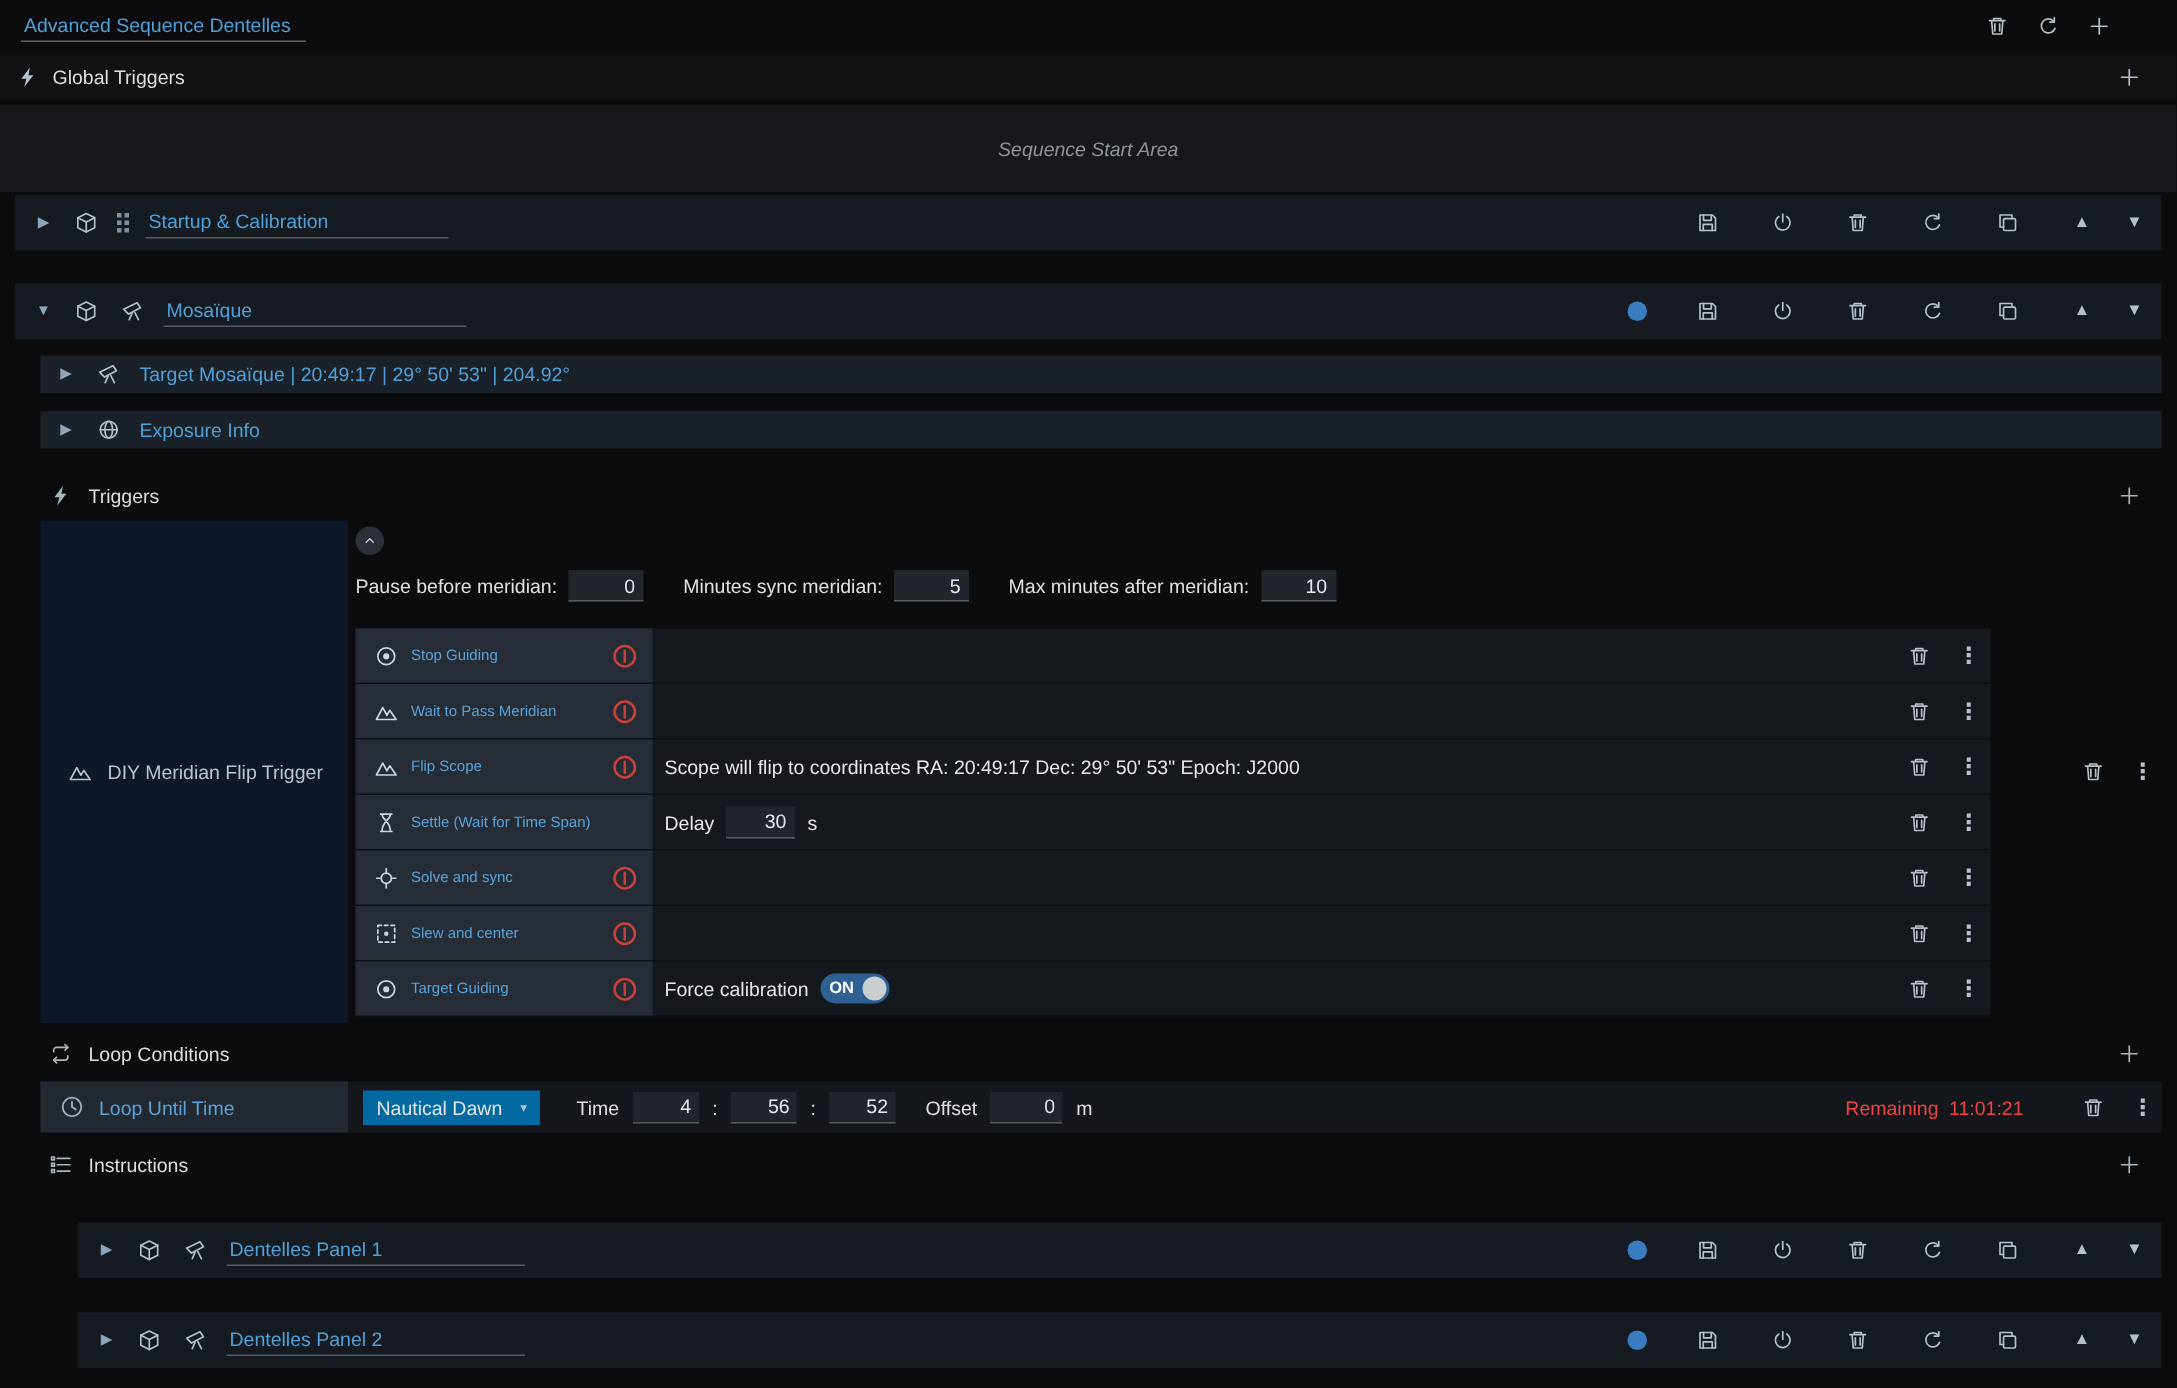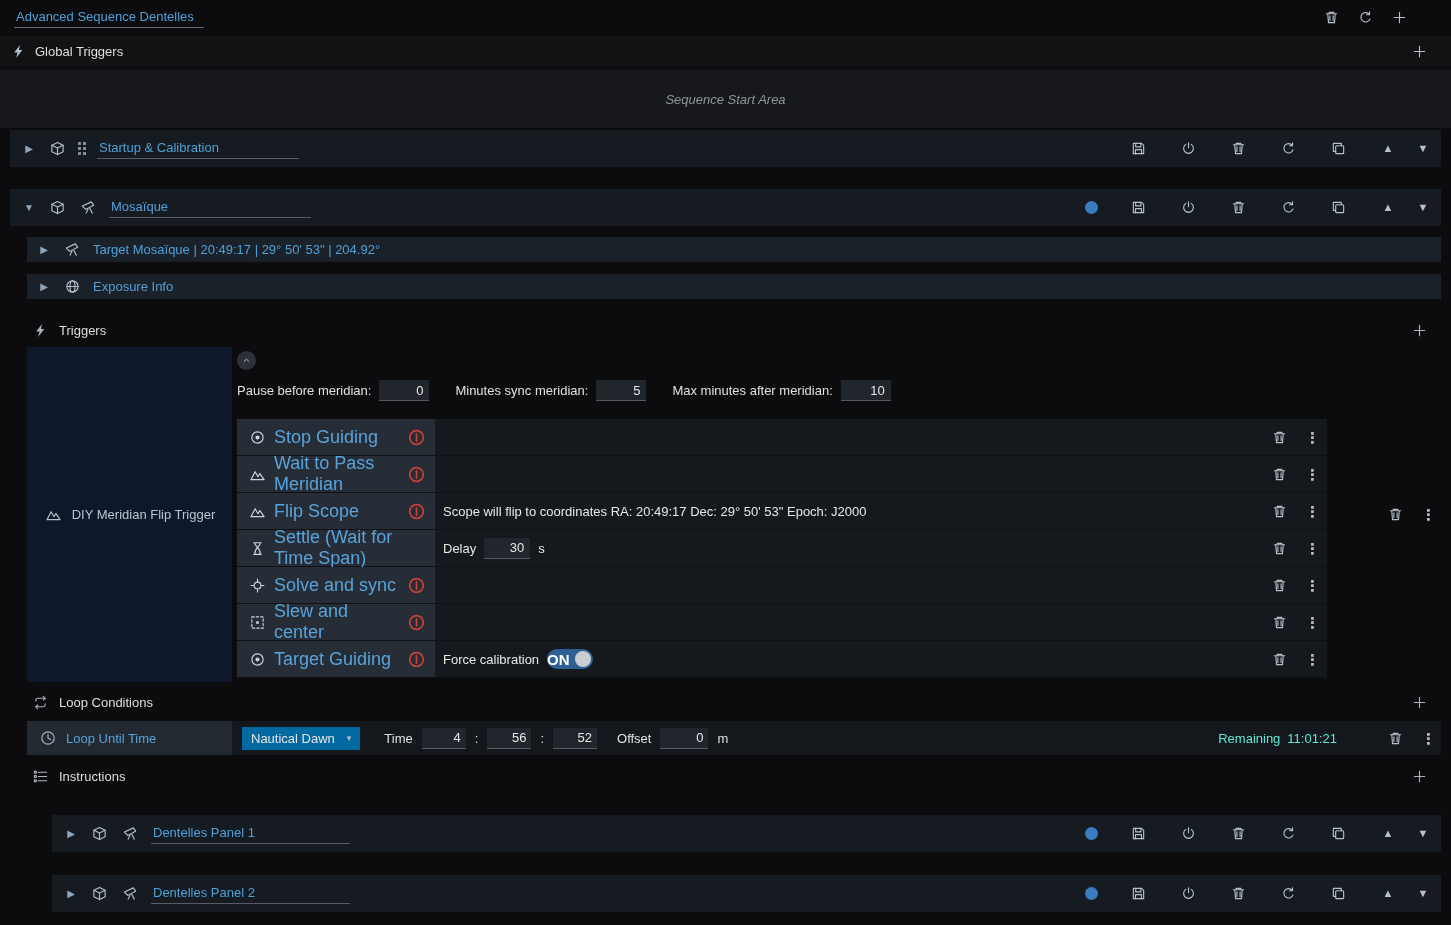--- a/index.html
+++ b/index.html
@@ -62,44 +62,44 @@
   .pin{width:38px;height:20px;background:#21262d;border:none;border-bottom:1px solid #565b61;
        color:#e8e8e8;text-align:right;padding:0 6px;font:inherit}
   .status{margin-top:12px;font-weight:bold;color:#f0f0f0}
 
   .steps{margin-top:18px;width:1090px}
   .step-row{height:36px;display:flex;align-items:center;background:#15181d;border-bottom:1px solid #0e1013}
   .step-cell{width:198px;height:100%;background:#262d36;display:flex;align-items:center;gap:8px;
              padding:0 10px 0 12px;flex:none;box-sizing:border-box}
   .step-cell .icn{width:17px;height:17px;color:#cdd6de;display:flex;align-items:center;justify-content:center;flex:none}
   .step-cell .icn svg{width:15px;height:15px}
-  .step-label{color:#58a3da;flex:1;font-size:18px}
+  .step-label{color:#58a3da;flex:1;font-size:10px}
   .badge{width:17px;height:17px;color:#c8423a;flex:none}
   .badge svg{width:17px;height:17px;stroke-width:1.6}
   .step-detail{display:flex;align-items:center;gap:8px;padding-left:8px;color:#e8e8e8}
   .step-icons{margin-left:auto;display:flex;align-items:center;gap:16px;padding-right:8px}
   .trigger-controls{width:72px;display:flex;align-items:center;justify-content:flex-end;gap:16px;
                     padding-right:6px;flex:none}
 
   .toggle{width:46px;height:20px;border-radius:10px;background:#2f6094;display:flex;align-items:center;cursor:pointer}
-  .toggle .t-lbl{flex:1;font-size:15px;font-weight:bold;color:#fff}
+  .toggle .t-lbl{flex:1;text-align:center;font-size:11px;font-weight:bold;color:#fff}
   .toggle .knob{width:16px;height:16px;border-radius:50%;background:#c9ced3;margin-right:2px}
 
   .loop-row{height:34px;margin:6px 10px 0 27px;display:flex;background:#14171c}
   .loop-box{width:205px;background:#232931;display:flex;align-items:center;gap:9px;padding-left:12px;
             flex:none;color:#58a3da;box-sizing:border-box}
   .loop-box .icn{width:18px;height:18px;color:#9fb2c2;display:flex;align-items:center;justify-content:center}
   .loop-box .icn svg{width:16px;height:16px}
   .loop-content{flex:1;display:flex;align-items:center;padding:0 6px 0 10px;gap:9px;color:#e0e0e0}
   .dd{display:flex;align-items:center;gap:12px;background:#0369a1;padding:4px 9px;color:#e6e6e6;cursor:pointer}
   .dd .caret{font-size:9px;color:#b6c1cb}
   .tin{width:34px;height:20px;background:#21262d;border:none;border-bottom:1px solid #565b61;
        color:#e8e8e8;text-align:right;padding:0 5px;font:inherit}
   .loop-right{margin-left:auto;display:flex;align-items:center;gap:16px}
-  .loop-right .rem{display:flex;gap:7px;color:#5eead4;margin-right:32px}
+  .loop-right .rem{display:flex;gap:7px;color:#ef4444;margin-right:20px}
 
   .panel-row{height:37px;margin:26px 10px 0 52px;background:#161b22;display:flex;align-items:center;
              padding:0 8px 0 12px;gap:11px}
   .panel-row.second{margin-top:23px}
   .panel-title{color:#4fa0d8;min-width:195px;padding:2px 2px 3px;border-bottom:1px solid #595d63;cursor:text}
 </style>
 </head>
 <body>
 
 <div class="top-header">

